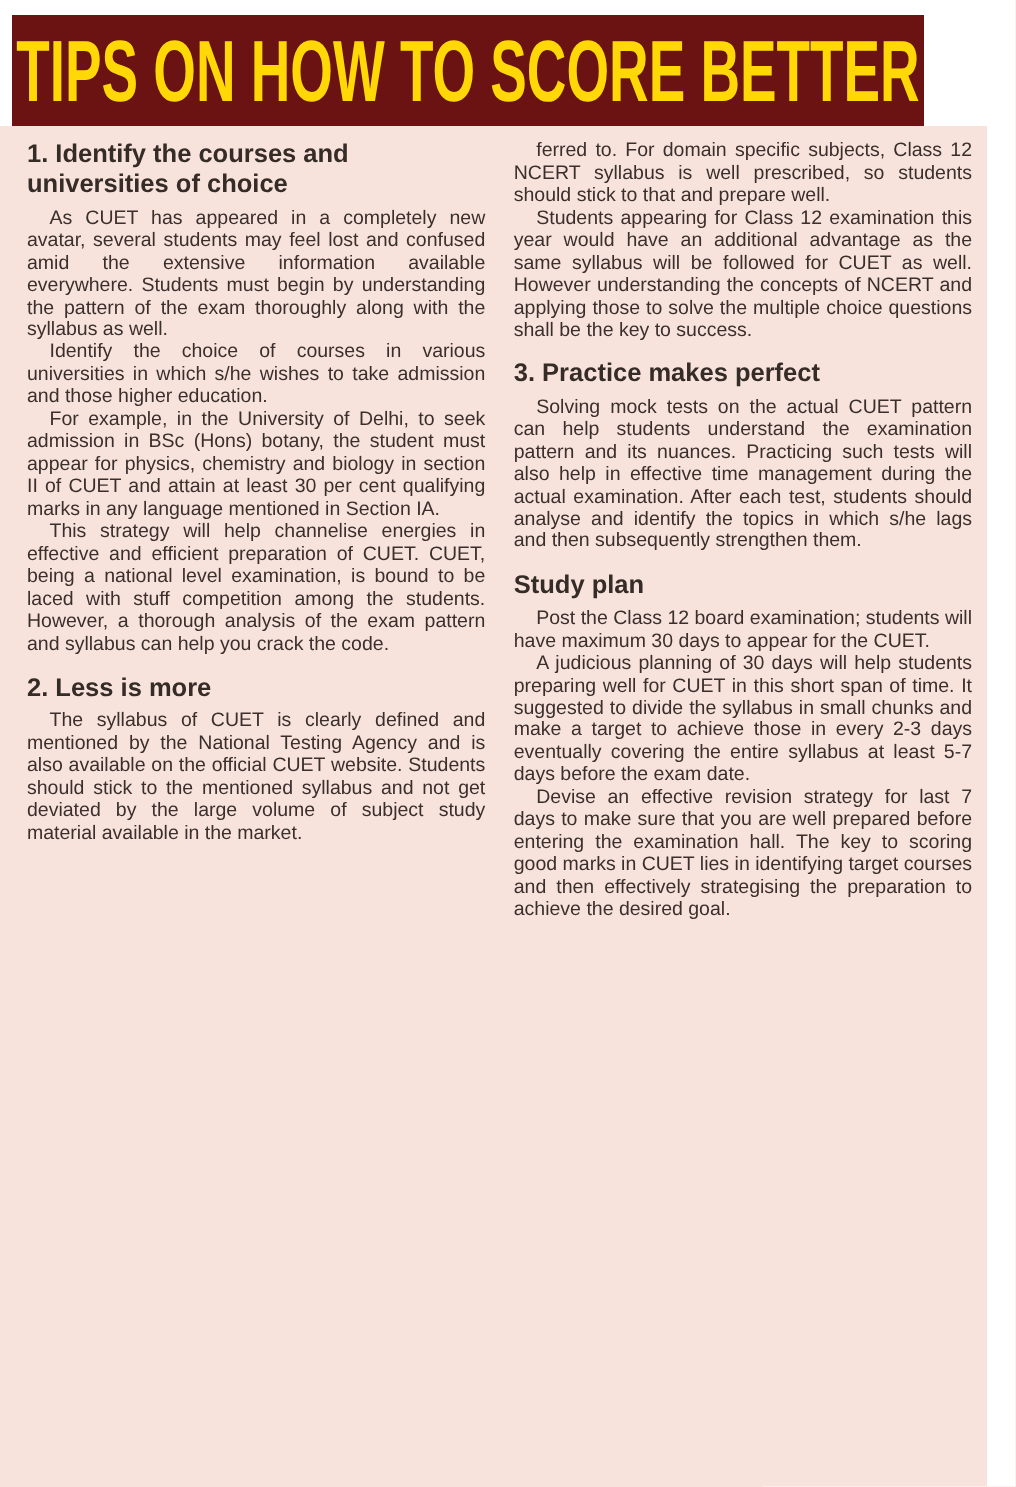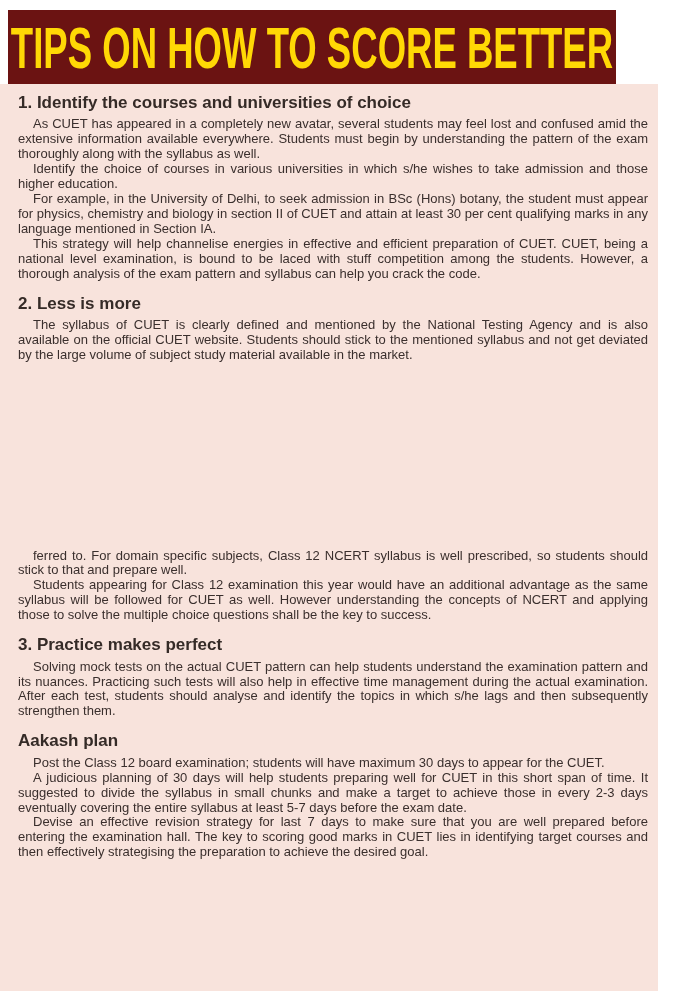--- a/index.html
+++ b/index.html
@@ -33,21 +33,20 @@
   }
   .content {
     position: absolute;
     left: 0; top: 84px;
     width: 658px; height: 907px;
     background: var(--body_bg, #f8e3dc);
     padding: 9px 10px 6px 18px;
     display: flex;
     gap: 19px;
     overflow: hidden;
-    flex-direction: column;
   }
   .col {
     flex: 1 1 0;
     min-width: 0;
   }
   .section-heading {
     font-family: "Liberation Sans", sans-serif;
     font-weight: 700;
     font-size: 17px;
     line-height: 1.2;
@@ -91,19 +90,19 @@
     <p class="para">This strategy will help channelise energies in effective and efficient preparation of CUET. CUET, being a national level examination, is bound to be laced with stuff competition among the students. However, a thorough analysis of the exam pattern and syllabus can help you crack the code.</p>
     <div class="section-heading">2. Less is more</div>
     <p class="para">The syllabus of CUET is clearly defined and mentioned by the National Testing Agency and is also available on the official CUET website. Students should stick to the mentioned syllabus and not get deviated by the large volume of subject study material available in the market.</p>
   </div>
 
   <div class="col">
     <p class="para">ferred to. For domain specific subjects, Class 12 NCERT syllabus is well prescribed, so students should stick to that and prepare well.</p>
     <p class="para">Students appearing for Class 12 examination this year would have an additional advantage as the same syllabus will be followed for CUET as well. However understanding the concepts of NCERT and applying those to solve the multiple choice questions shall be the key to success.</p>
     <div class="section-heading">3. Practice makes perfect</div>
     <p class="para">Solving mock tests on the actual CUET pattern can help students understand the examination pattern and its nuances. Practicing such tests will also help in effective time management during the actual examination. After each test, students should analyse and identify the topics in which s/he lags and then subsequently strengthen them.</p>
-    <div class="section-heading">Aakash plan</div>
+    <div class="section-heading">Study plan</div>
     <p class="para">Post the Class 12 board examination; students will have maximum 30 days to appear for the CUET.</p>
     <p class="para">A judicious planning of 30 days will help students preparing well for CUET in this short span of time. It suggested to divide the syllabus in small chunks and make a target to achieve those in every 2-3 days eventually covering the entire syllabus at least 5-7 days before the exam date.</p>
     <p class="para">Devise an effective revision strategy for last 7 days to make sure that you are well prepared before entering the examination hall. The key to scoring good marks in CUET lies in identifying target courses and then effectively strategising the preparation to achieve the desired goal.</p>
   </div>
 
 </div>
 
 </body></html>

